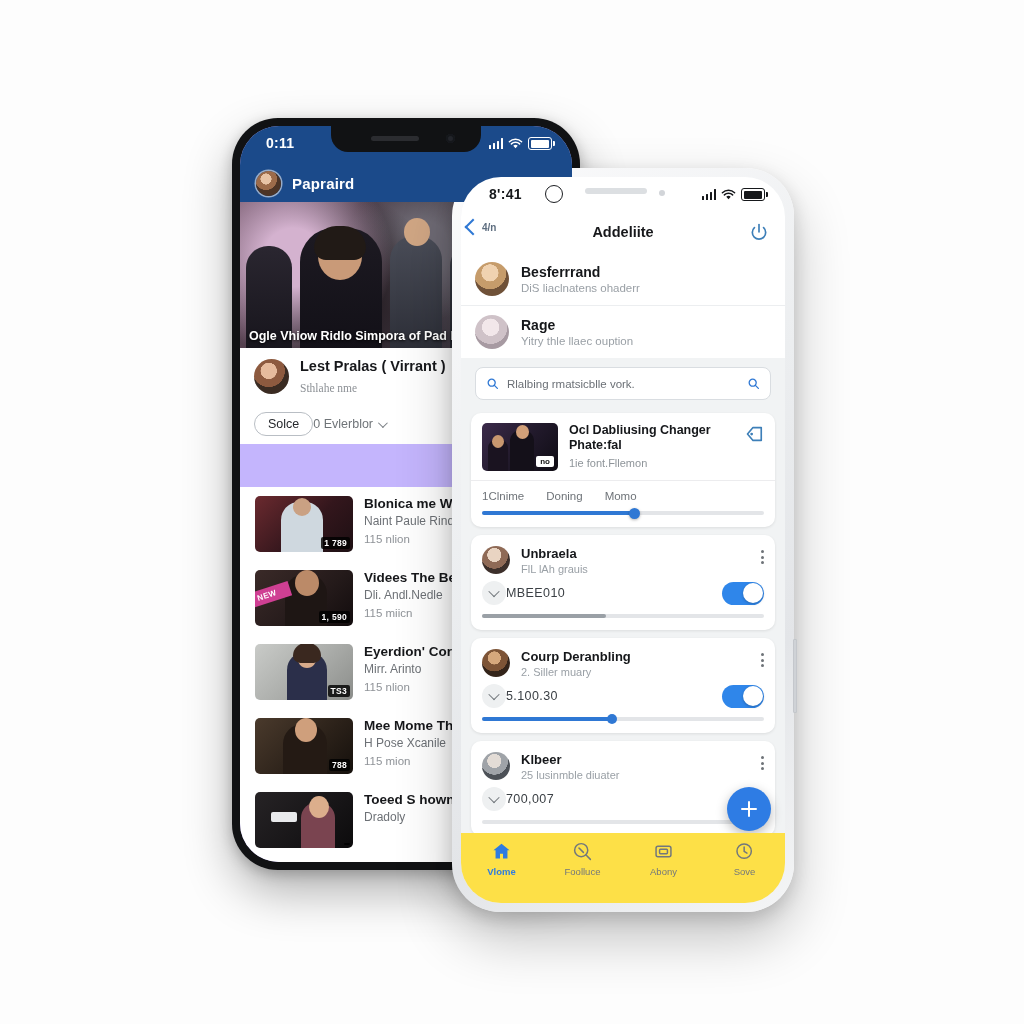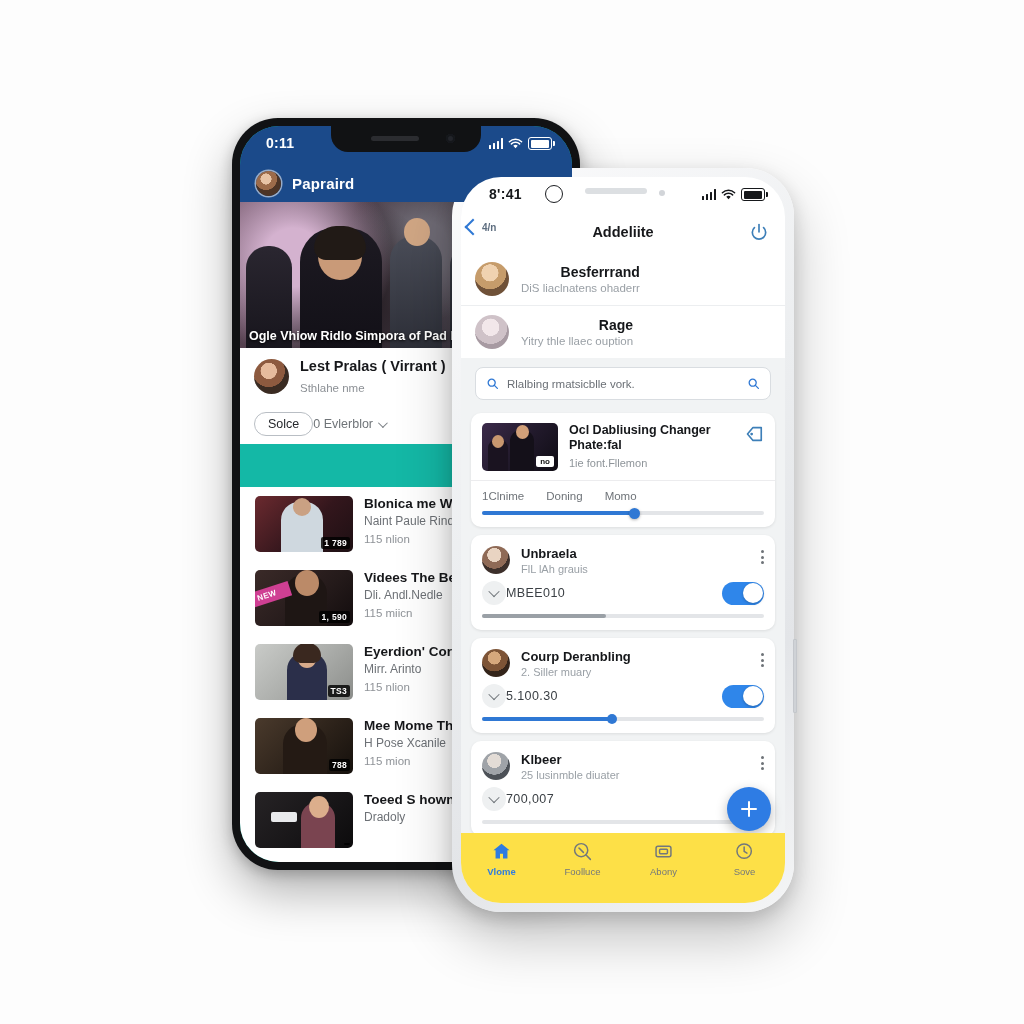--- a/index.html
+++ b/index.html
@@ -13,21 +13,21 @@
 
   
   #back-phone{
     position:absolute;left:232px;top:118px;width:348px;height:752px;
     background:#111214;
     border-radius:46px;
     box-shadow:0 22px 48px rgba(0,0,0,.30), 0 4px 14px rgba(0,0,0,.22);
   }
   #back-screen{
     position:absolute;left:8px;top:8px;right:8px;bottom:8px;
-    border-radius:39px;overflow:hidden;background:#14b8a6;
+    border-radius:39px;overflow:hidden;background:#c4b5fd;
   }
   #back-notch{
     position:absolute;left:50%;transform:translateX(-50%);top:0;
     width:150px;height:26px;background:#111214;
     border-bottom-left-radius:17px;border-bottom-right-radius:17px;z-index:6;
   }
   #back-notch .spk{
     position:absolute;left:40px;top:10px;width:48px;height:5px;border-radius:3px;
     background:#2b2c30;
   }
@@ -95,21 +95,21 @@
     line-height:15px;text-shadow:0 1px 3px rgba(0,0,0,.95);
   }
 
   
   #back-channel{position:absolute;left:0;right:0;top:222px;height:56px;display:flex;align-items:center;padding-left:14px;gap:11px;background:#fff;}
   #back-channel .av{
     width:35px;height:35px;border-radius:50%;
     background:radial-gradient(circle at 42% 34%, #e6bb9d 0 26%, #8d5a3f 27% 52%, #3a2b22 53% 100%);
   }
   #back-channel .nm{font-size:14.5px;font-weight:700;color:#17181b;}
-  #back-channel .sb{font-size:11.5px;color:#8c9095;margin-top:8px;}
+  #back-channel .sb{font-size:11.5px;color:#8c9095;margin-top:8px;font-family:Liberation Serif, serif;}
 
   
   #back-filters{position:absolute;left:0;right:0;top:278px;height:40px;display:flex;align-items:center;padding-left:14px;background:#fff;}
   .pill{
     border:1px solid #b9bec4;border-radius:16px;padding:4px 13px;font-size:12.5px;color:#25272b;
   }
   #back-filters .drop{font-size:12.5px;color:#6f7478;display:flex;align-items:center;gap:5px;}
   .chev{display:inline-block;width:6px;height:6px;border-right:1.6px solid #7a7f84;border-bottom:1.6px solid #7a7f84;transform:rotate(45deg) translateY(-2px);}
 
   
@@ -177,21 +177,21 @@
     position:absolute;left:0;right:0;top:36px;height:40px;background:#fff;z-index:4;
     display:flex;align-items:center;
   }
   #front-header .back{position:absolute;left:6px;top:8px;display:flex;align-items:center;gap:3px;text-align:right;}
   .backchev{display:inline-block;width:10px;height:10px;border-left:2.4px solid #2f78d4;border-bottom:2.4px solid #2f78d4;transform:rotate(45deg);}
   #front-header .backlbl{font-size:10px;color:#5e6e80;font-weight:700;}
   #front-header .htitle{position:absolute;left:0;right:0;text-align:center;font-size:14.5px;font-weight:700;color:#17181b;top:11px;}
   #front-header .pwr{position:absolute;right:16px;top:9px;width:20px;height:20px;}
 
   
-  #front-contacts{position:absolute;left:0;right:0;top:76px;background:#fff;z-index:3;text-align:right;}
+  #front-contacts{position:absolute;left:0;right:0;top:76px;background:#fff;z-index:3;}
   .crow{display:flex;align-items:center;gap:12px;padding:9px 14px;}
   .crow + .crow{border-top:1px solid #eceef0;}
   .cav{width:34px;height:34px;border-radius:50%;flex:0 0 auto;}
   .cav.a{background:radial-gradient(circle at 44% 32%, #f0d2b0 0 28%, #c69c6b 29% 54%, #6f5138 55% 100%);}
   .cav.b{background:radial-gradient(circle at 46% 36%, #f2e7ea 0 30%, #cfc2c8 31% 58%, #a79aa2 59% 100%);}
   .cname{font-size:14px;font-weight:700;color:#15171a;}
   .csub{font-size:11.5px;color:#9aa0a6;margin-top:2px;}
 
   
   #front-search{

